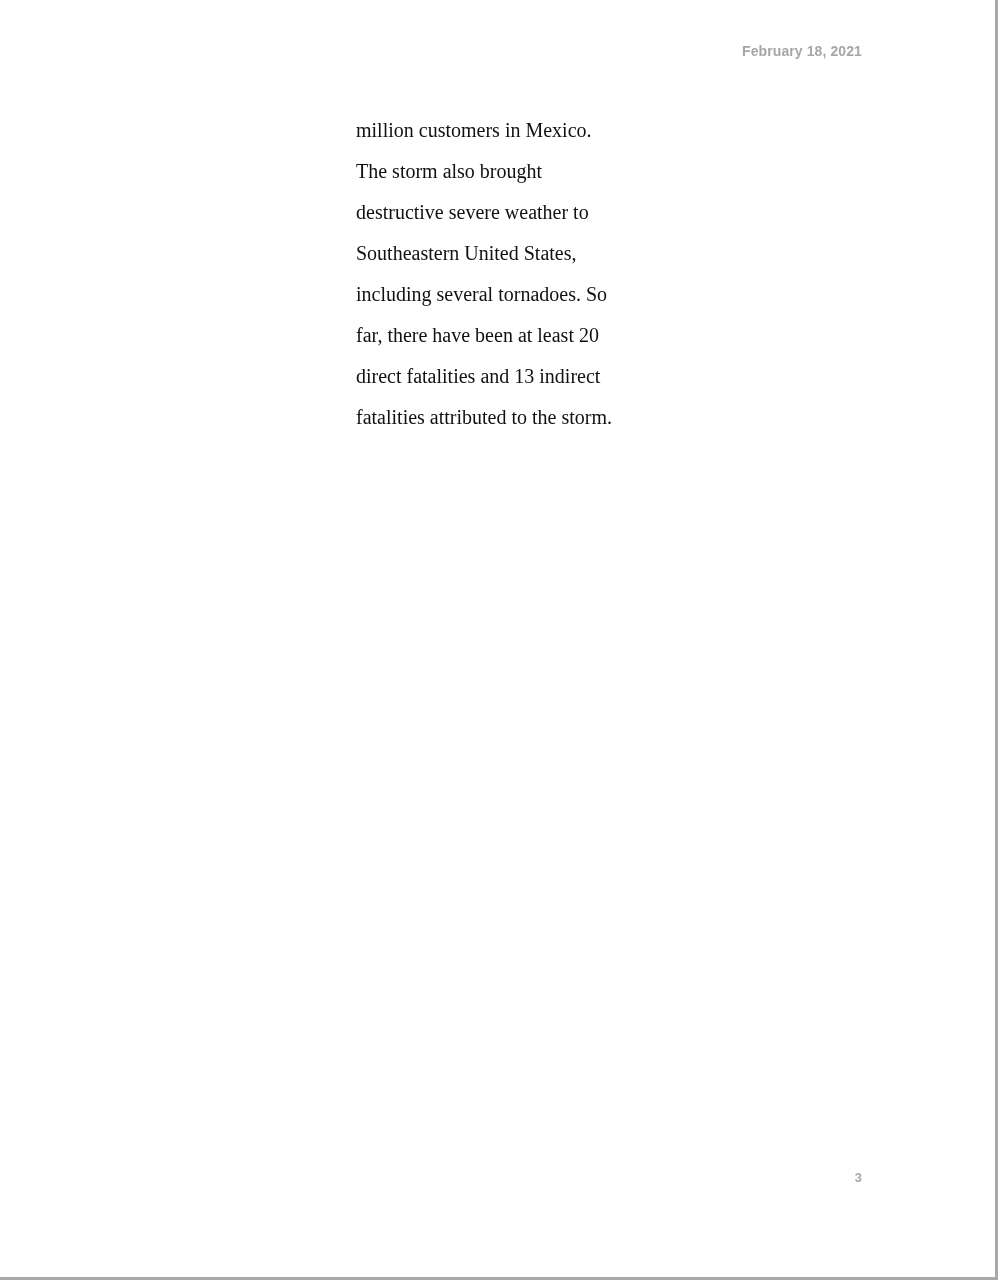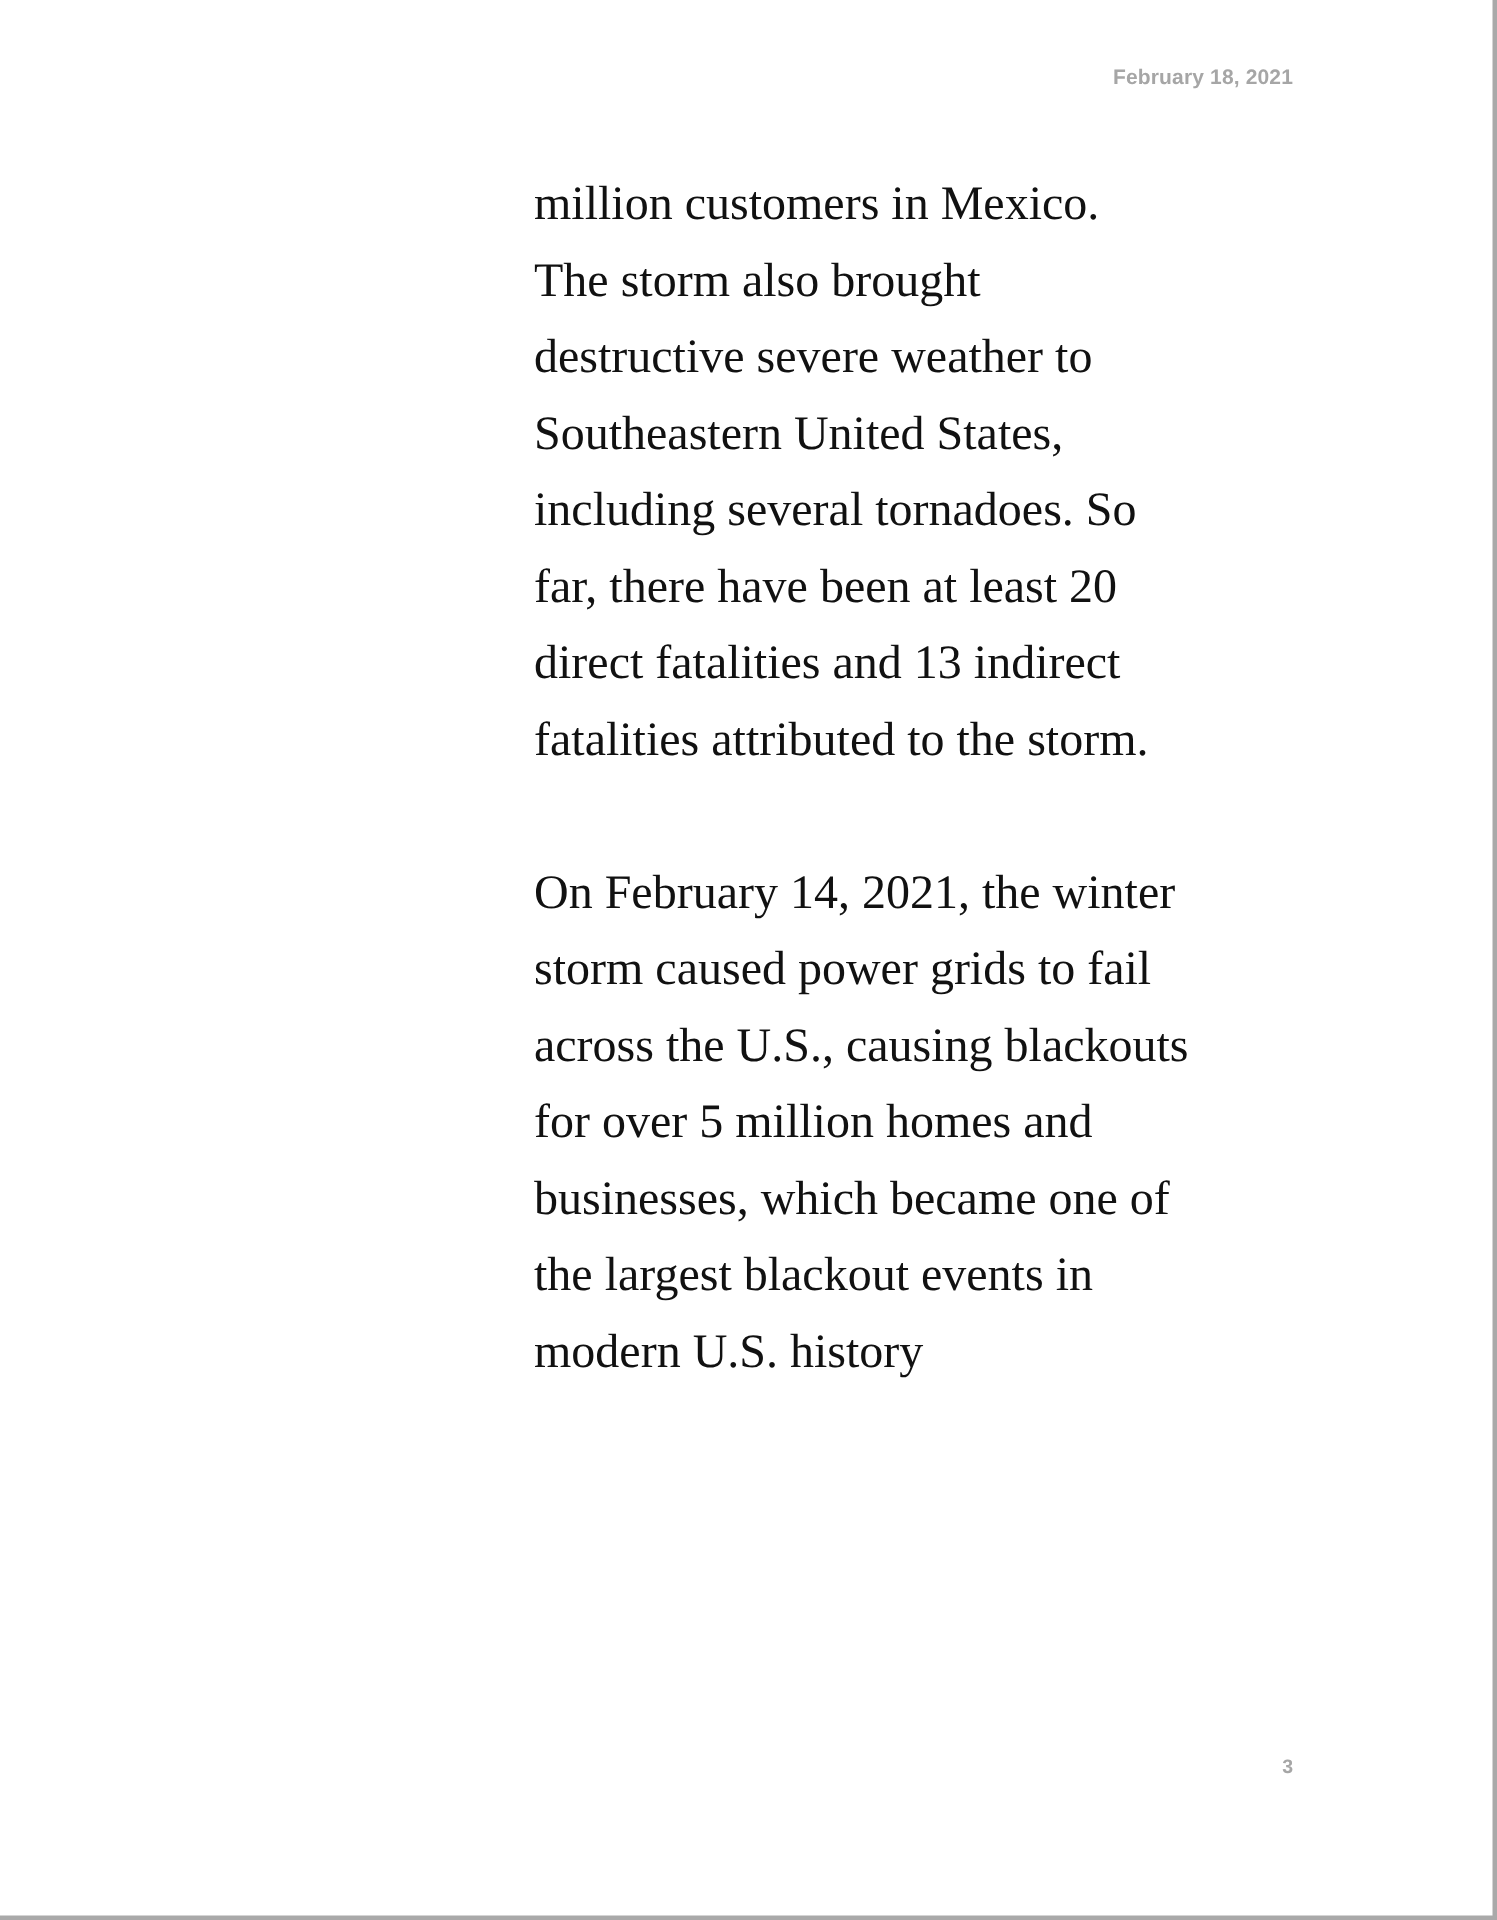--- a/index.html
+++ b/index.html
@@ -14,21 +14,21 @@
     }
     .header-date {
       position: absolute; right: 133px; top: 43px;
       font-family: "Liberation Sans", sans-serif;
       font-size: 14px; font-weight: bold; color: #a6a6a6;
       letter-spacing: 0.1px;
     }
     .body-text {
       position: absolute; left: 356px; top: 110px; width: 520px;
       font-family: "Liberation Serif", serif;
-      font-size: 32px; line-height: 51px; color: #111111;
+      font-size: 20px; line-height: 41px; color: #111111;
     }
     .para { margin: 0; white-space: pre-line; }
     .para + .para { margin-top: 51px; }
     .page-number {
       position: absolute; right: 133px; top: 1170px;
       font-family: "Liberation Sans", sans-serif;
       font-size: 13px; font-weight: bold; color: #a6a6a6;
     }
   </style>
 </head>
@@ -39,23 +39,16 @@
 
   <div class="body-text">
     <p class="para">million customers in Mexico.
 The storm also brought
 destructive severe weather to
 Southeastern United States,
 including several tornadoes. So
 far, there have been at least 20
 direct fatalities and 13 indirect
 fatalities attributed to the storm.</p>
-    <p class="para">On February 14, 2021, the winter
-storm caused power grids to fail
-across the U.S., causing blackouts
-for over 5 million homes and
-businesses, which became one of
-the largest blackout events in
-modern U.S. history</p>
   </div>
 
   <div class="page-number">3</div>
 </div>
 
 </body></html>

